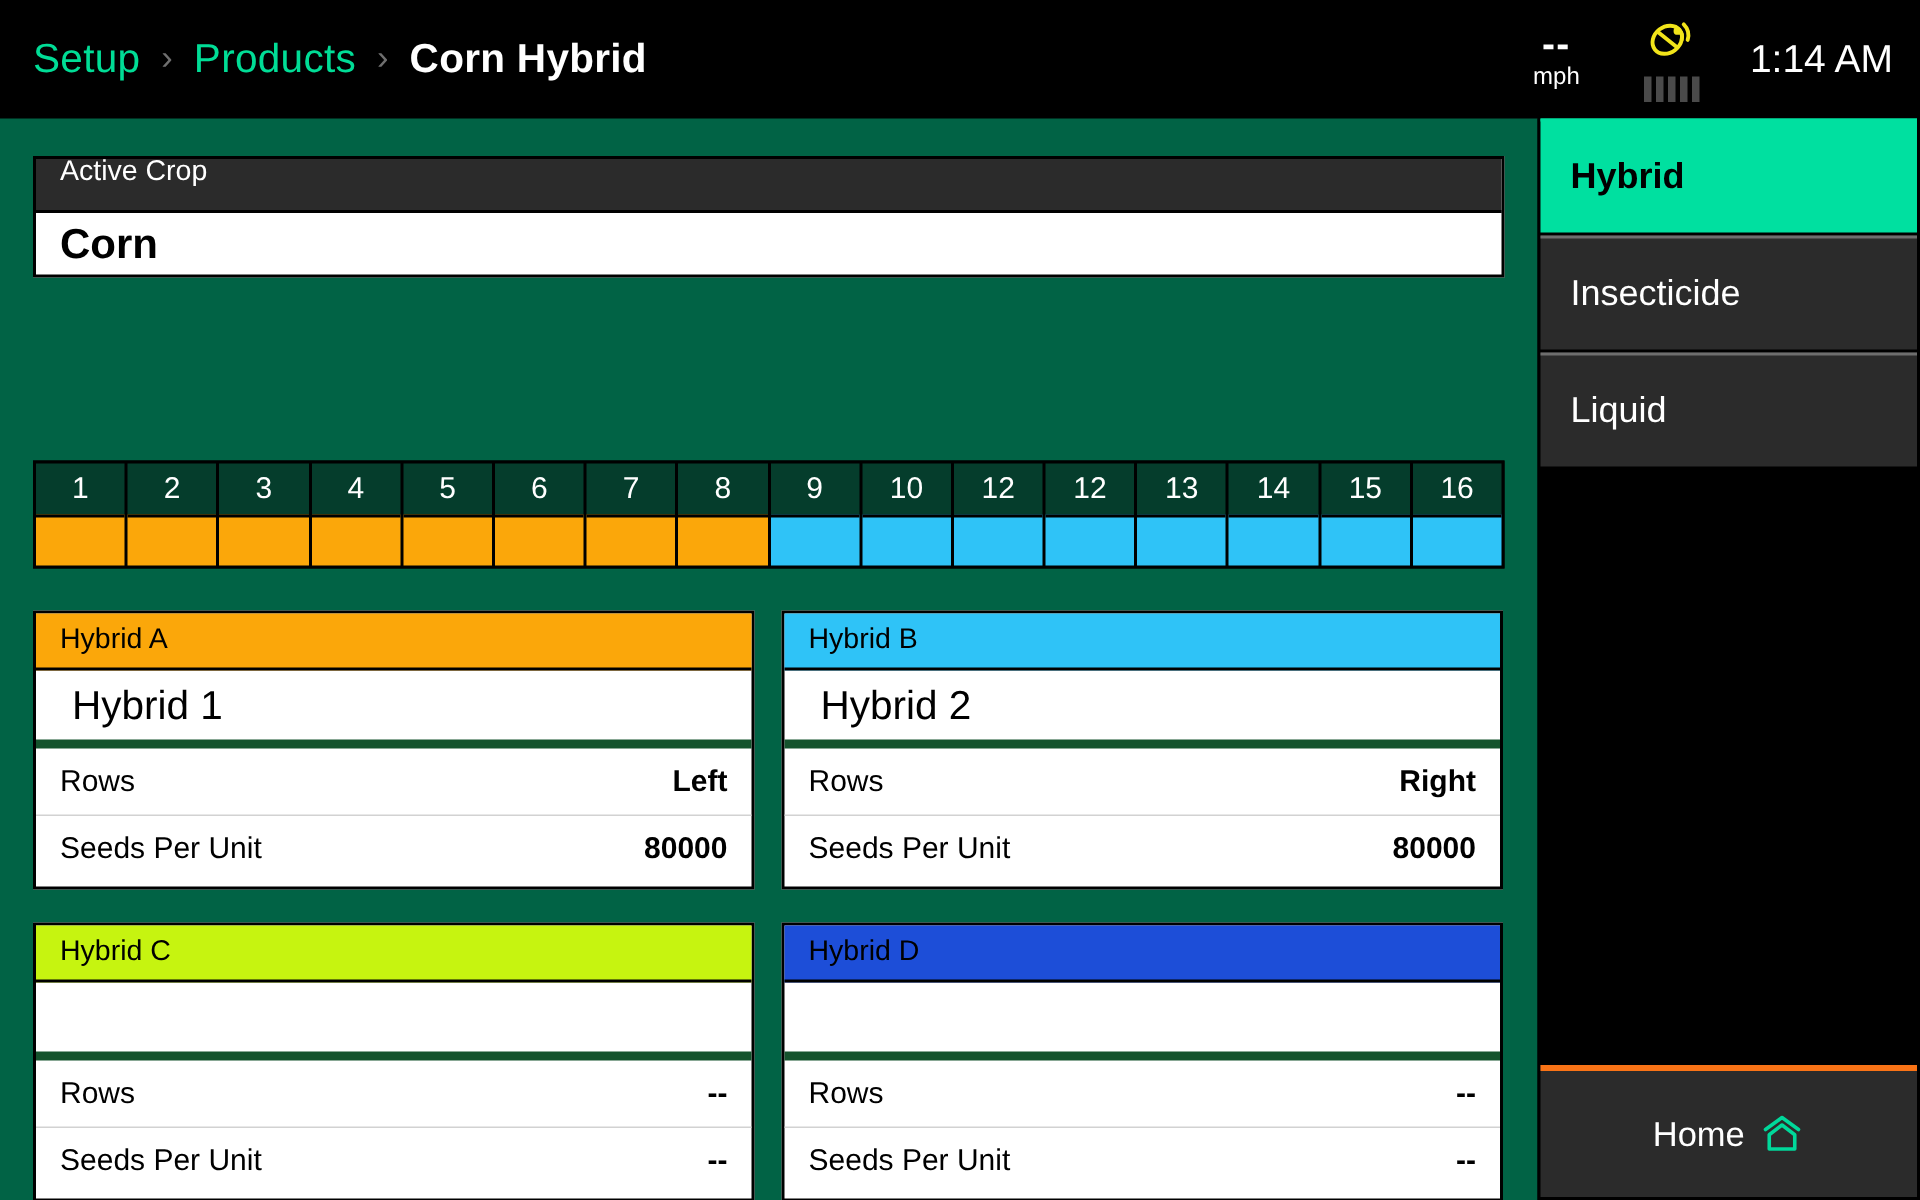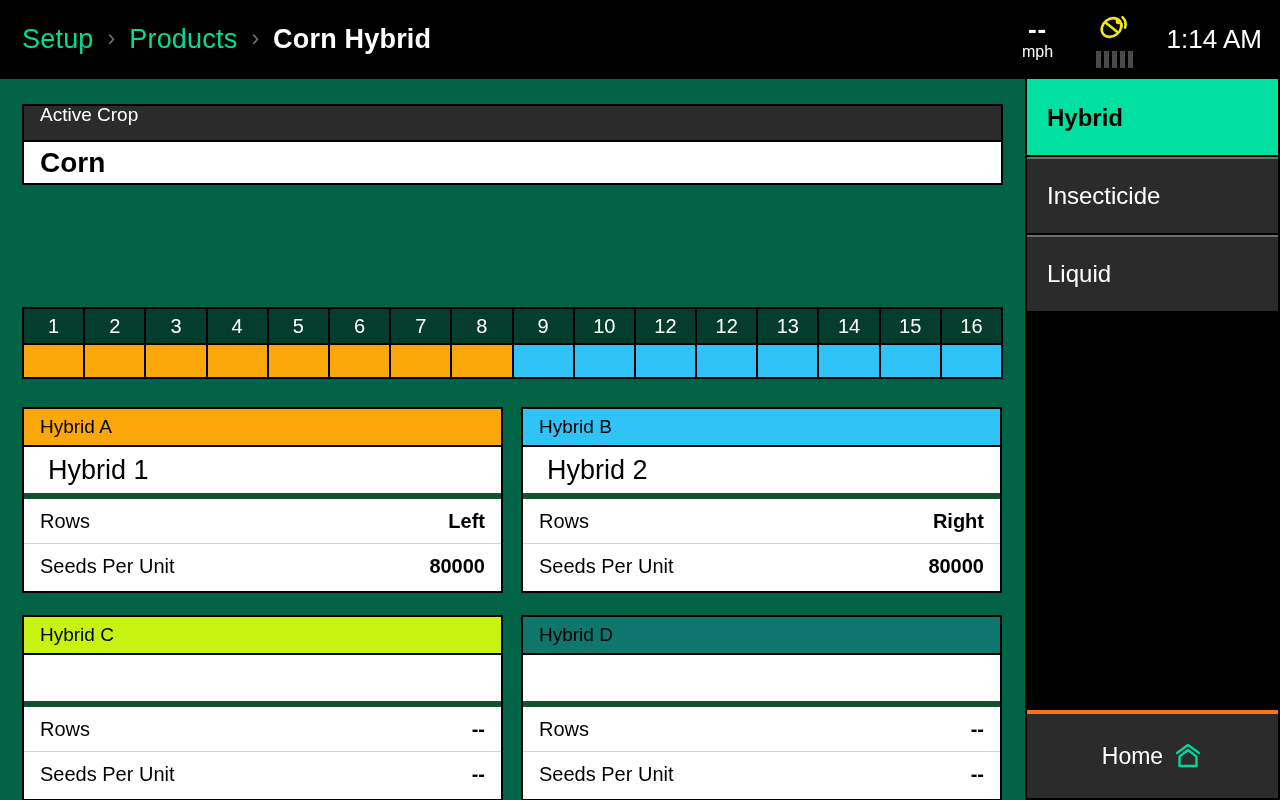--- a/index.html
+++ b/index.html
@@ -302,21 +302,21 @@
         <div class="hybrid-row">
           <span class="lbl">Rows</span>
           <span class="val">--</span>
         </div>
         <div class="hybrid-row">
           <span class="lbl">Seeds Per Unit</span>
           <span class="val">--</span>
         </div>
       </div>
     <div id="hyb-d" class="hybrid-card card">
-        <div class="hybrid-head" style="background: #0f766e;">Hybrid D</div>
+        <div class="hybrid-head" style="background: #1d4ed8;">Hybrid D</div>
         <div class="hybrid-name"></div>
         <div class="hybrid-row">
           <span class="lbl">Rows</span>
           <span class="val">--</span>
         </div>
         <div class="hybrid-row">
           <span class="lbl">Seeds Per Unit</span>
           <span class="val">--</span>
         </div>
       </div>

